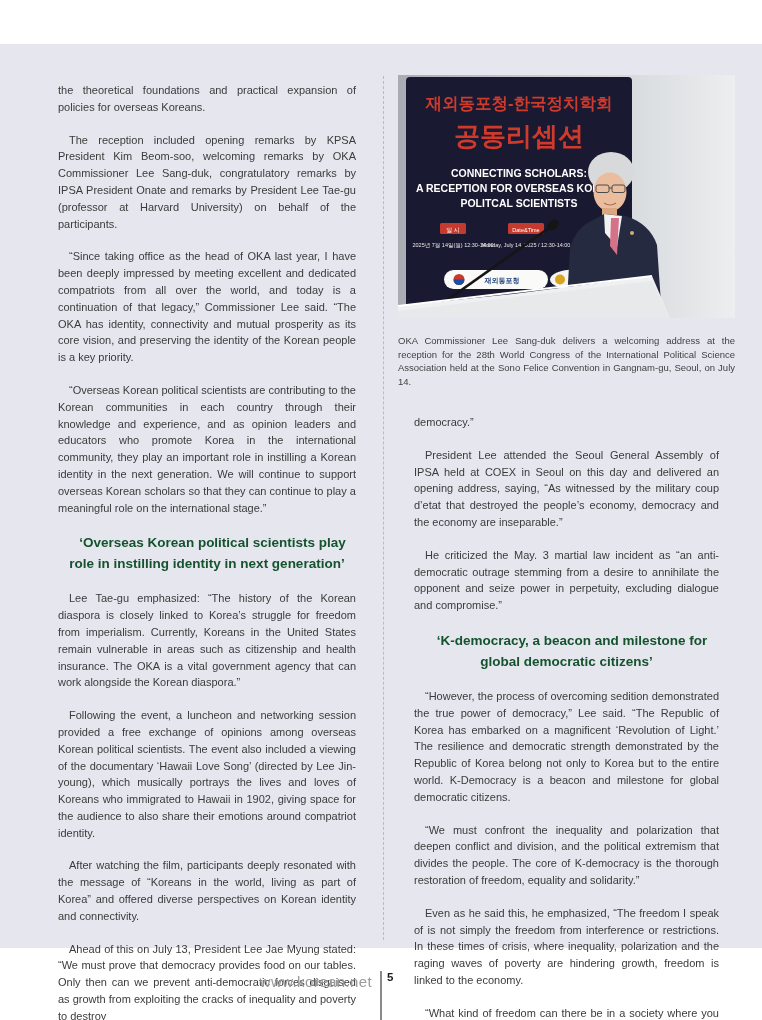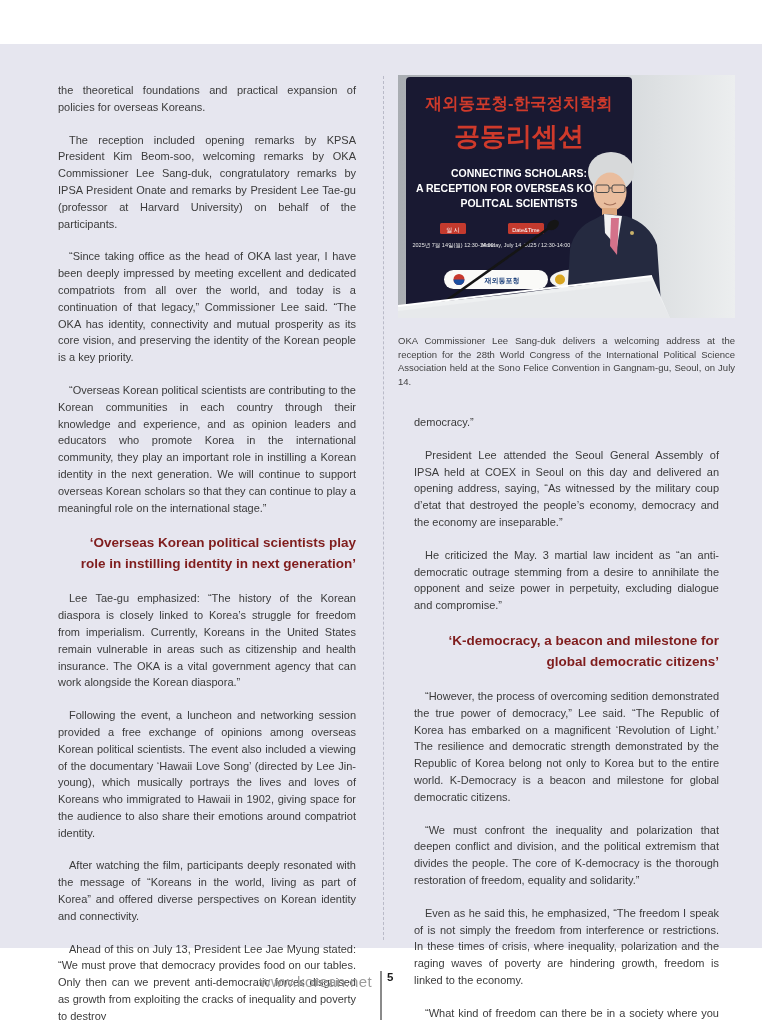--- a/index.html
+++ b/index.html
@@ -4,22 +4,22 @@
 <style>
   html,body{margin:0;padding:0;background:#ffffff;}
   body{width:762px;height:1020px;position:relative;overflow:hidden;
        font-family:"Liberation Sans","DejaVu Sans",sans-serif;}
   .panel{position:absolute;left:0;top:44px;width:762px;height:904px;background:#e6e6ef;}
   .col{position:absolute;color:#3b3b3b;font-size:11px;line-height:16.8px;text-align:justify;}
   .col1{left:42px;top:66px;width:330px;}
   .col2{left:398px;top:75px;width:337px;}
   .col p{margin:16px;text-indent:11px;}
   .col p.noindent{text-indent:0;}
-  .subhead{color:#7f1d1d;font-weight:bold;font-size:13.5px;line-height:21px;
-           margin:15px 0 9px 0;text-align:right;text-indent:0;}
+  .subhead{color:#14532d;font-weight:bold;font-size:13.5px;line-height:21px;
+           margin:15px 0 9px 0;text-align:center;text-indent:0;}
   .colrule{position:absolute;left:383px;top:76px;height:864px;width:0;
            border-left:1px dashed #b9bac8;}
   .photo-wrap{width:337px;height:243px;}
   .caption{margin-top:16px;font-size:9.5px;line-height:13.5px;color:#3f3f3f;text-align:justify;}
   .body2{margin-top:26px;}
   .endmark{display:inline-block;vertical-align:-1px;margin-left:3px;}
   .footer-site{position:absolute;left:0;top:973px;width:372px;text-align:right;
                font-size:15px;color:#9b9b9b;letter-spacing:.4px;}
   .footer-bar{position:absolute;left:380px;top:971px;width:1.5px;height:49px;background:#8a8a8a;}
   .footer-num{position:absolute;left:387px;top:971px;font-size:11.5px;font-weight:bold;color:#1a1a1a;}

